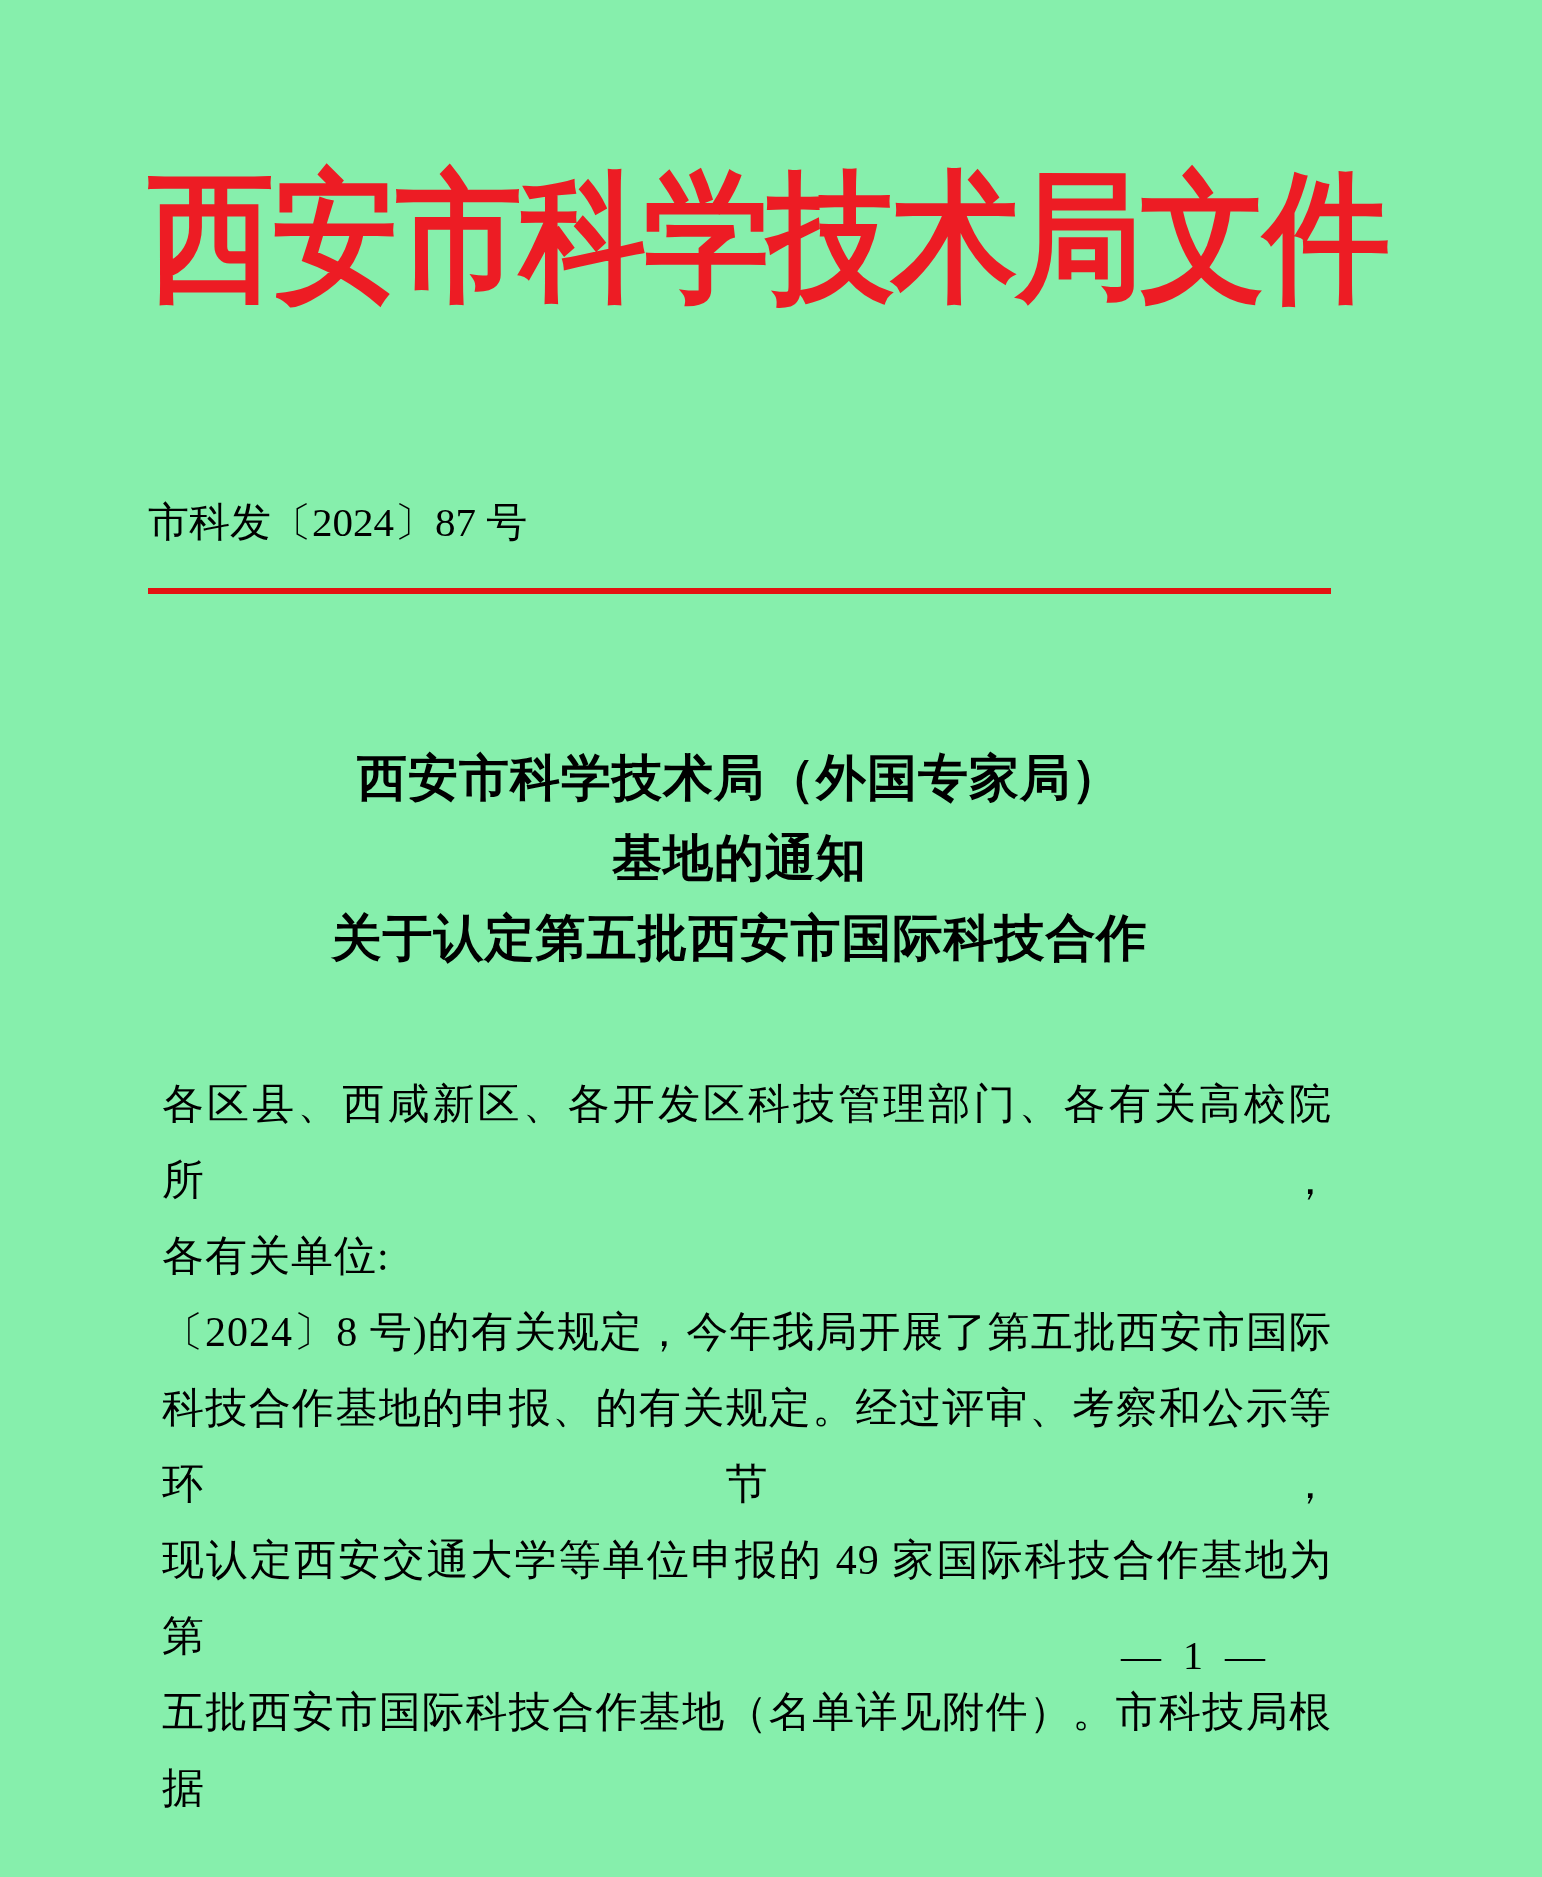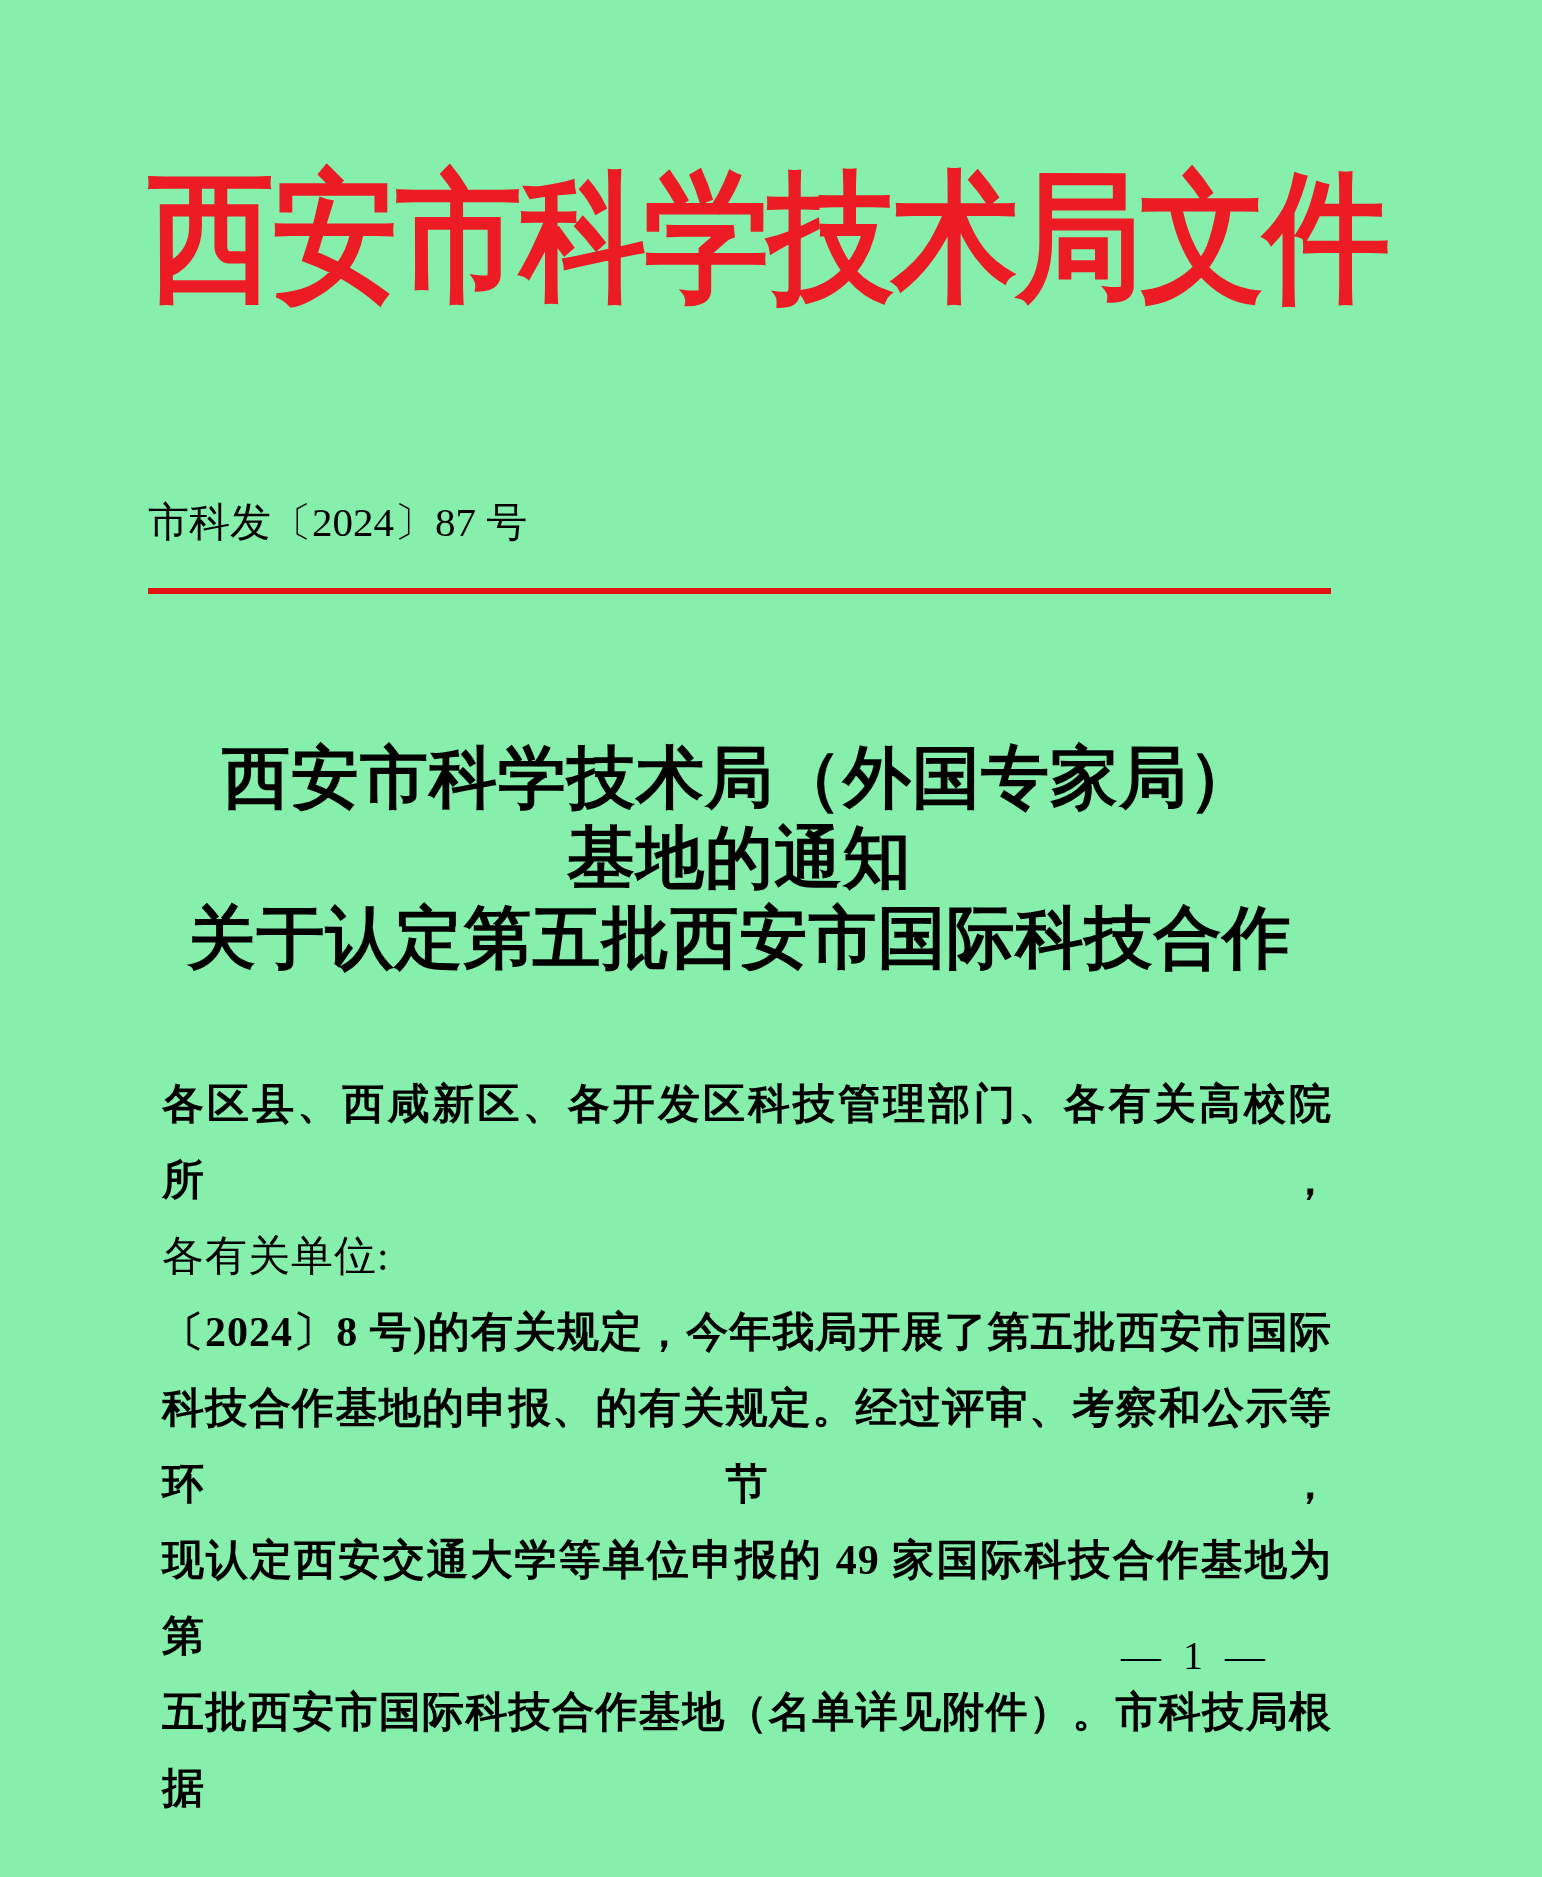--- a/index.html
+++ b/index.html
@@ -60,21 +60,21 @@
     width: 100%;
     height: 6px;
     background: #e31212;
   }
   .notice-title {
     position: absolute;
     top: 738px;
     left: 0;
     width: 100%;
     text-align: center;
-    font-size: 68px;
+    font-size: 50px;
     font-weight: bold;
     line-height: 80px;
     letter-spacing: 1px;
   }
   .notice-body {
     position: absolute;
     top: 1066px;
     left: 14px;
     width: 1170px;
     font-size: 42px;
@@ -83,21 +83,20 @@
   }
   .line {
     width: 100%;
     white-space: nowrap;
   }
   .jl {
     text-align: justify;
     text-align-last: justify;
     text-justify: inter-character;
     white-space: normal;
-    font-weight: bold;
   }
   .indent {
     text-indent: 84px;
   }
   .page-number {
     position: absolute;
     top: 1632px;
     left: 0;
     width: 100%;
     text-align: right;

